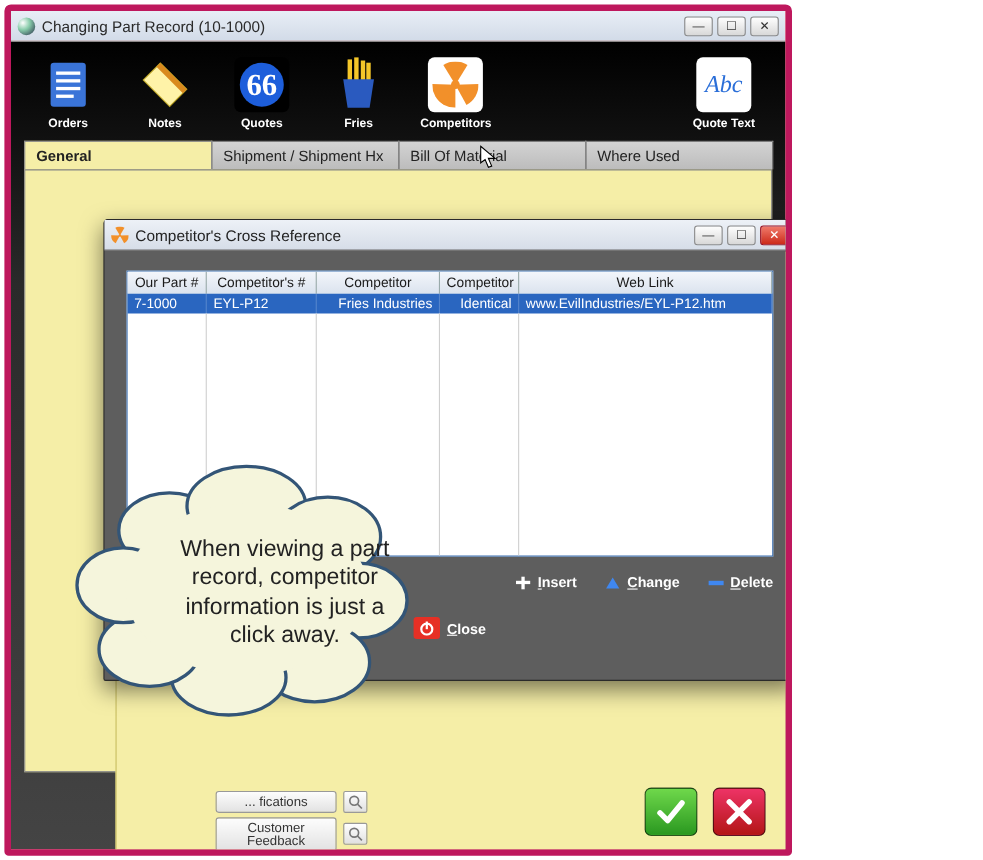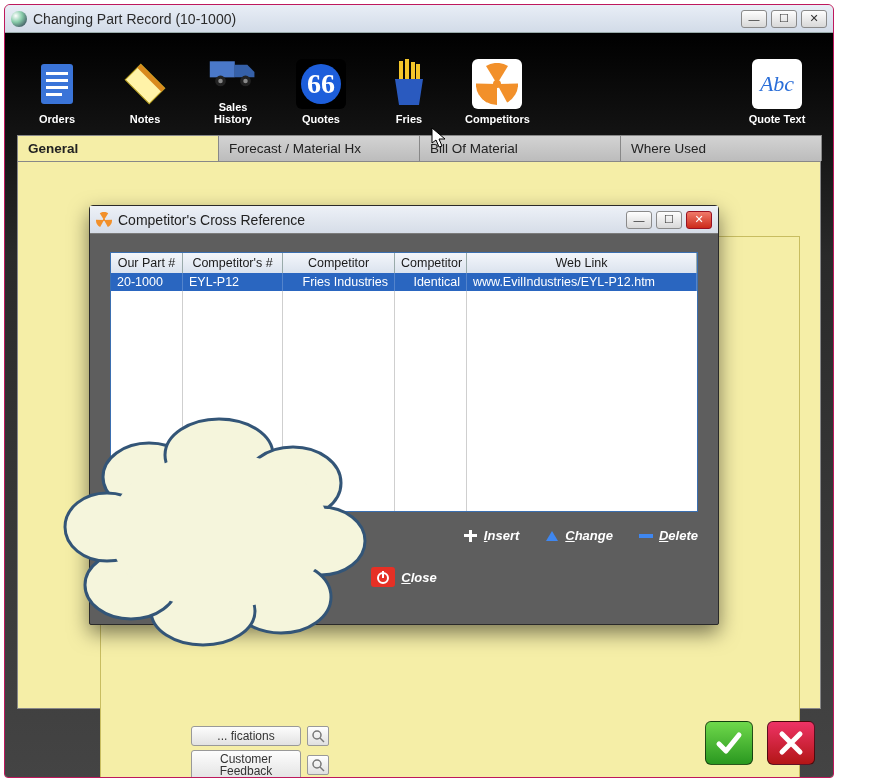--- a/index.html
+++ b/index.html
@@ -2,21 +2,21 @@
 <html><head>
 <meta charset="utf-8">
 <style>
   * { box-sizing: border-box; }
   body {
     margin: 0; padding: 4px; background: #fff;
     font-family: "Segoe UI", Tahoma, Arial, sans-serif;
     font-size: 13px; width: 894px; height: 782px;
   }
   .outer-frame {
-    width: 830px; height: 774px; border: 1px solid #be185d;
+    width: 716px; height: 774px; border: 6px solid #be185d;
     border-radius: 6px 6px 4px 4px; overflow: hidden;
     box-shadow: 0 0 0 1px #aaa inset; position: relative;
     background: #fca5a5;
   }
   .titlebar {
     height: 28px; background: linear-gradient(#e8eef6,#d2dbe8);
     display: flex; align-items: center; padding: 0 6px;
     border-bottom: 1px solid #9aa;
   }
   .titlebar .app-icon {
@@ -74,21 +74,21 @@
     border:1px solid #999; border-radius:3px; font-size:12px;
     text-align:center; color:#333;
   }
   .partial-btn .ic {
     width:22px; height:20px; border:1px solid #999; border-radius:2px;
     background:linear-gradient(#fff,#e0e0e0); display:flex;
     align-items:center; justify-content:center;
   }
   
   .dialog {
-    position:absolute; left:84px; top:172px; width:630px; height:420px;
+    position:absolute; left:84px; top:161px; width:630px; height:420px;
     border:1px solid #2a2a2a;
     background: #5e5e5e;
     box-shadow:0 8px 20px rgba(0,0,0,.5);
     border-radius:4px 4px 2px 2px;
   }
   .dialog-title {
     height:28px; background:linear-gradient(#edf1f7,#d6dde8);
     display:flex; align-items:center; padding:0 6px;
     border-bottom:1px solid #7b7b7b;
   }
@@ -103,21 +103,21 @@
   .gh { border-right:1px solid #9aa; padding:3px 6px;
     font-size:12.5px; color:#1a1a1a; text-align:center; }
   .grid-row { display:flex; background:#2a66c0; color:#fff; font-size:12.5px; }
   .gc { border-right:1px solid rgba(255,255,255,.2); padding:2px 6px;
     white-space:nowrap; overflow:hidden; }
   .grid-fill { flex:1; display:flex; }
   .col-lines { border-right:1px solid #cfcfcf; height:100%; }
   .dlg-btns { display:flex; justify-content:flex-end; gap:26px;
     margin-top:16px; color:#fff; font-size:13px; }
   .dlg-btn { display:flex; align-items:center; gap:6px; font-weight:bold;
-    text-decoration: underline dotted rgba(0,0,0,0); font-style: italic; }
+    text-decoration: underline dotted rgba(0,0,0,0); }
   .dlg-btn .first-letter { text-decoration: underline; }
   .dlg-close-row { display:flex; justify-content:center; margin-top:24px; }
   .dlg-close-btn { background:#e63025; border-radius:3px; padding:3px 5px;
     display:flex; align-items:center; gap:6px; color:#fff; font-weight:bold; }
   
   .cloud {
     position:absolute; left:54px; top:374px; width:320px; height:242px;
     pointer-events:none; z-index:50;
   }
   .cloud-text {
@@ -170,33 +170,20 @@
           <svg width="50" height="50" viewBox="0 0 50 50">
               <g transform="rotate(45 25 25)">
                 <rect x="8" y="14" width="34" height="22" fill="#fff3a8" stroke="#b8a020"></rect>
                 <rect x="8" y="14" width="34" height="5" fill="#d98a1e"></rect>
               </g>
             </svg>
         </div>
         <div>Notes</div>
       </div>
       <div class="tool-item">
-        <div class="tool-icon">
-          <svg width="56" height="40" viewBox="0 0 56 40">
-              <rect x="2" y="8" width="28" height="18" fill="#4a78c8"></rect>
-              <path d="M30 12 h14 l8 8 v6 h-22 z" fill="#3560a8"></path>
-              <circle cx="14" cy="30" r="6" fill="#222"></circle>
-              <circle cx="42" cy="30" r="6" fill="#222"></circle>
-              <circle cx="14" cy="30" r="2.5" fill="#888"></circle>
-              <circle cx="42" cy="30" r="2.5" fill="#888"></circle>
-            </svg>
-        </div>
-        <div>Sales History</div>
-      </div>
-      <div class="tool-item">
         <div class="tool-icon" style="background:#000;border-radius:6px;">
           <svg width="46" height="46" viewBox="0 0 46 46">
               <circle cx="23" cy="23" r="20" fill="#1d5edb"></circle>
               <text x="23" y="32" font-size="28" font-weight="bold" fill="#fff" text-anchor="middle" font-family="Georgia">66</text>
             </svg>
         </div>
         <div>Quotes</div>
       </div>
       <div class="tool-item">
         <div class="tool-icon">
@@ -236,21 +223,21 @@
         <div>Quote Text</div>
       </div>
     </div>
 
     <svg class="cursor-arrow" width="20" height="22">
       <path d="M1 1 L1 16 L5 13 L8 20 L11 19 L8 12 L14 12 Z" fill="#fff" stroke="#000" stroke-width="1"></path>
     </svg>
 
     <div class="tabs-row">
       <div class="tab active">General</div>
-      <div class="tab">Forecast / Material Hx</div>
+      <div class="tab">Shipment / Shipment Hx</div>
       <div class="tab">Bill Of Material</div>
       <div class="tab">Where Used</div>
     </div>
 
     <div class="tab-body">
       <div class="form-panel">
         <div class="side-labels">
           <div>Part</div>
           <div>Alter</div>
           <div style="height:8px"></div>
@@ -308,21 +295,21 @@
       <div class="dialog-body">
         <div class="grid">
           <div class="grid-head">
             <div class="gh" style="width:72px">Our Part #</div>
             <div class="gh" style="width:100px">Competitor's #</div>
             <div class="gh" style="width:112px">Competitor</div>
             <div class="gh" style="width:72px">Competitor</div>
             <div class="gh" style="flex:1">Web Link</div>
           </div>
           <div class="grid-row">
-            <div class="gc" style="width:72px">20-1000</div>
+            <div class="gc" style="width:72px">7-1000</div>
             <div class="gc" style="width:100px">EYL-P12</div>
             <div class="gc" style="width:112px;text-align:right">Fries Industries</div>
             <div class="gc" style="width:72px;text-align:right">Identical</div>
             <div class="gc" style="flex:1">www.EvilIndustries/EYL-P12.htm</div>
           </div>
           <div class="grid-fill">
             <div class="col-lines" style="width:72px"></div>
             <div class="col-lines" style="width:100px"></div>
             <div class="col-lines" style="width:112px"></div>
             <div class="col-lines" style="width:72px"></div>
@@ -373,20 +360,21 @@
           <ellipse cx="160" cy="48" rx="54" ry="36"></ellipse>
           <ellipse cx="234" cy="76" rx="48" ry="36"></ellipse>
           <ellipse cx="262" cy="134" rx="44" ry="34"></ellipse>
           <ellipse cx="222" cy="190" rx="50" ry="36"></ellipse>
           <ellipse cx="144" cy="204" rx="52" ry="34"></ellipse>
           <ellipse cx="72" cy="178" rx="46" ry="34"></ellipse>
           <ellipse cx="48" cy="120" rx="42" ry="34"></ellipse>
           <ellipse cx="160" cy="124" rx="110" ry="78" stroke="none"></ellipse>
         </g>
       </svg>
+      <div class="cloud-text">When viewing a part record, competitor information is just a click away.</div>
     </div>
 
     <div class="footer-btns">
       <div class="footer-btn footer-ok">
         <svg width="28" height="28" viewBox="0 0 28 28">
             <path d="M4 15 L11 22 L24 6" fill="none" stroke="#fff" stroke-width="5" stroke-linecap="round" stroke-linejoin="round"></path>
           </svg>
       </div>
       <div class="footer-btn footer-cancel">
         <svg width="26" height="26" viewBox="0 0 26 26">

